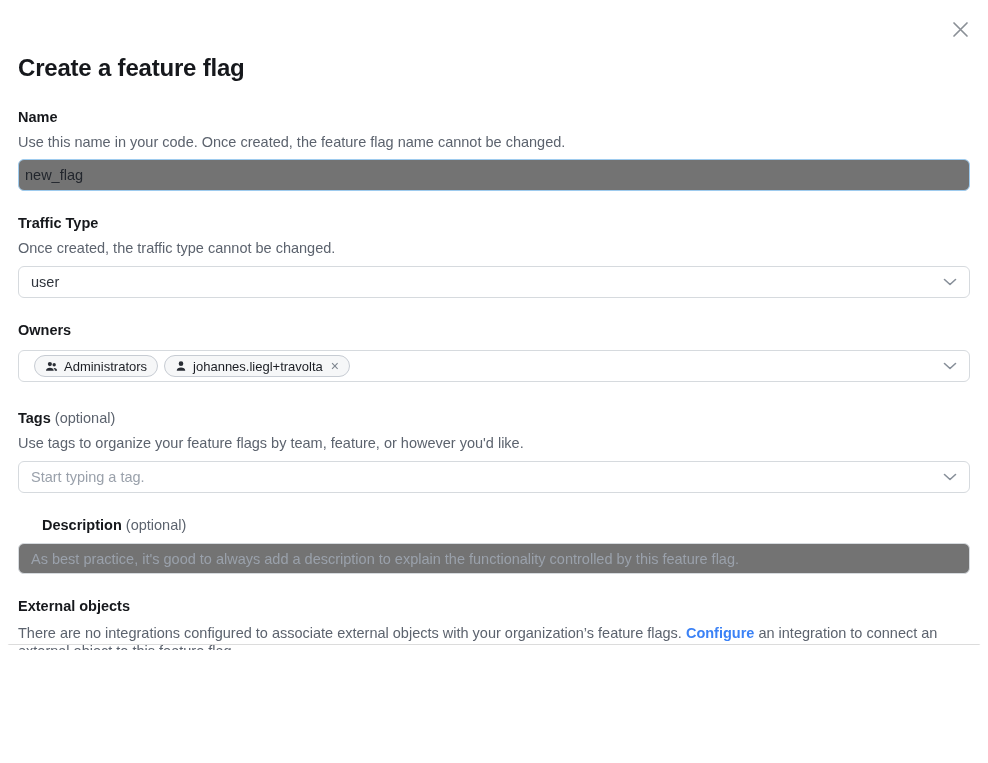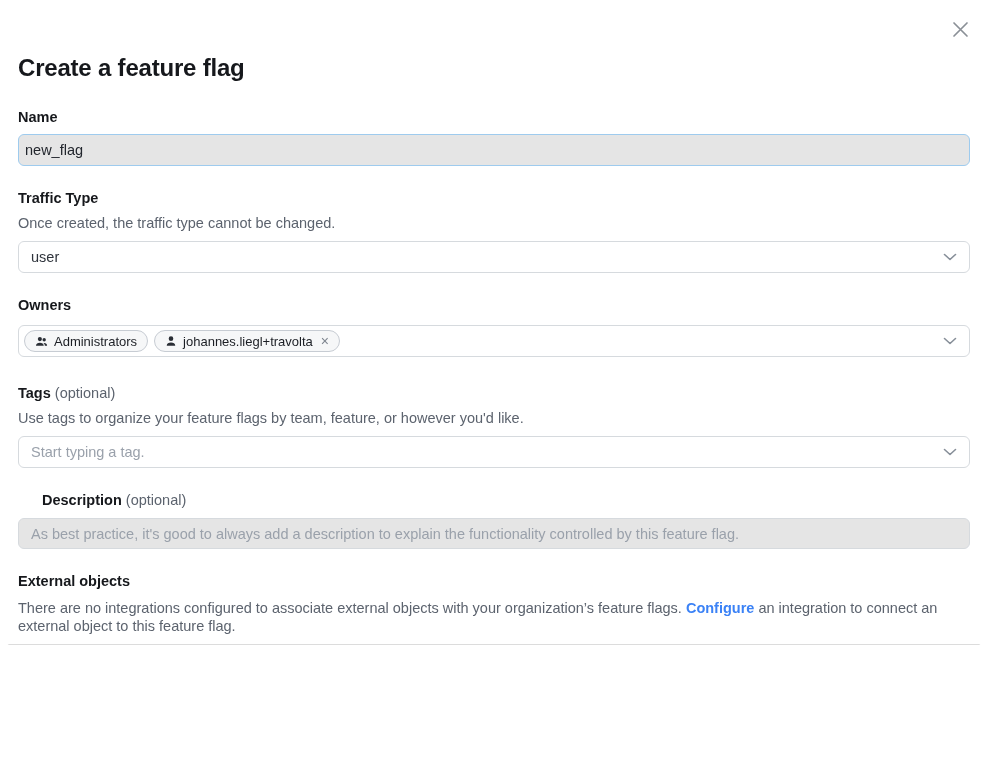--- a/index.html
+++ b/index.html
@@ -32,40 +32,40 @@
     margin-top: 8px;
     font-size: 14.5px; line-height: 17px; color: #5c636e;
   }
   .text-input {
     margin-top: 8px;
     width: 100%; height: 32px;
     border: 1px solid #d6dade; border-radius: 6px;
     padding: 0 12px;
     font-family: "Liberation Sans", sans-serif;
     font-size: 14.5px; color: #22262d;
-    outline: none; background: #e5e5e5;
+    outline: none; background: #737373;
     display: block;
   }
   .text-input.focused { border-color: #9ecbee; }
   .text-input.name-input { padding: 0 6px; }
   .text-input::placeholder { color: #9aa1ab; opacity: 1; }
   .select-box {
     margin-top: 9px;
     position: relative;
     width: 100%; height: 32px;
     border: 1px solid #d6dade; border-radius: 6px;
     background: #fff;
     display: flex; align-items: center;
     padding: 0 34px 0 12px;
     font-size: 14.5px; color: #2f343c;
     cursor: pointer;
   }
   .select-box .chevron { position: absolute; right: 12px; top: 50%; transform: translateY(-50%); display: flex; }
   .select-box .placeholder { color: #9aa1ab; }
-  .chips-box { padding-left: 5px; gap: 6px; }
+  .chips-box { padding-left: 15px; gap: 6px; }
   .chip {
     height: 22px;
     display: inline-flex; align-items: center; gap: 6px;
     padding: 0 10px;
     background: #f6f7f8;
     border: 1px solid #c7ccd3; border-radius: 11px;
     font-size: 13px; color: #1b1e24;
     cursor: default; white-space: nowrap;
   }
   .chip svg { flex: 0 0 auto; }
@@ -112,20 +112,21 @@
           <path d="M4 4 L17 17 M17 4 L4 17" stroke="#8b9097" stroke-width="1.7" stroke-linecap="round" fill="none"></path>
         </svg>
     </span>
   </button>
 
   <div class="content">
 
     <h1 class="title">Create a feature flag</h1>
 
     <div class="field-label">Name</div>
+    <div class="help-text">Use this name in your code. Once created, the feature flag name cannot be changed.</div>
     <input class="text-input name-input focused" type="text" autofocus="" value="new_flag" style="">
 
     <div class="field-label" style="margin-top:24px;">Traffic Type</div>
     <div class="help-text">Once created, the traffic type cannot be changed.</div>
     <div class="select-box">
       <span>user</span>
       <span class="chevron">
         <svg width="14" height="8" viewBox="0 0 14 8">
             <path d="M1.5 1.5 L7 6.5 L12.5 1.5" stroke="#878f99" stroke-width="1.6" fill="none" stroke-linecap="round" stroke-linejoin="round"></path>
           </svg>

